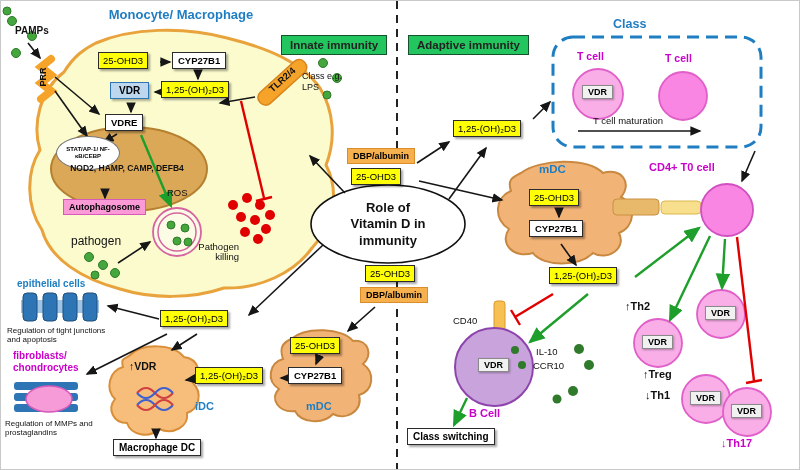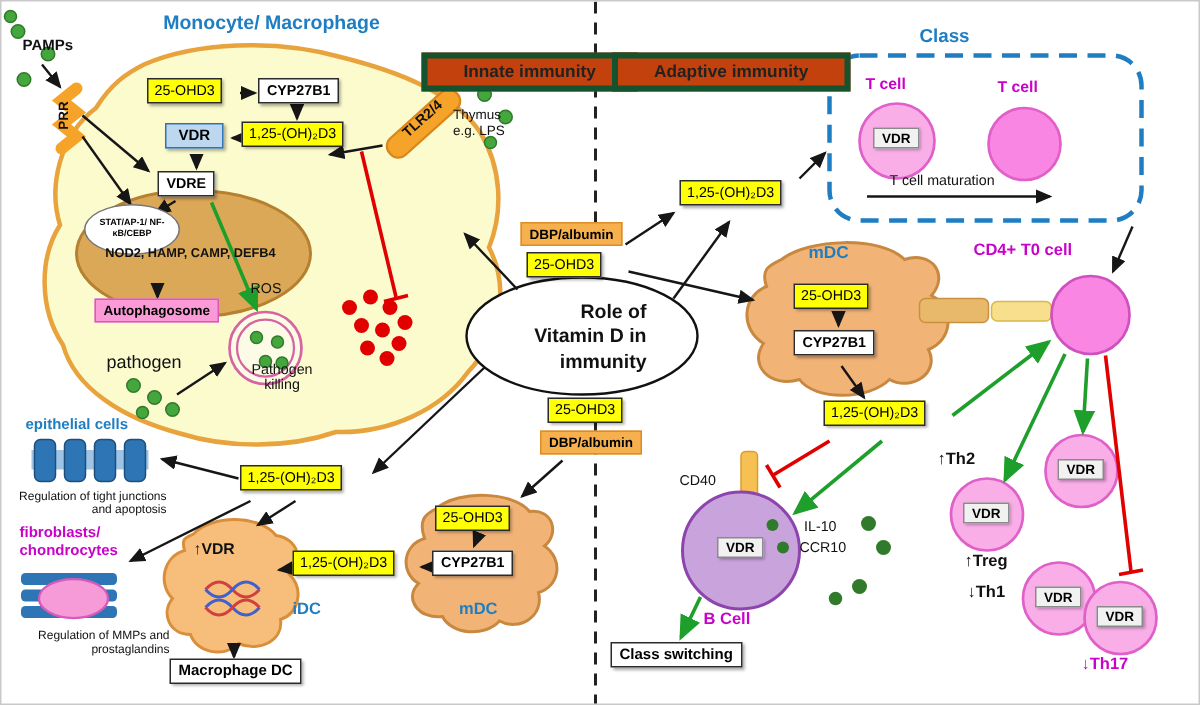--- a/index.html
+++ b/index.html
@@ -6,24 +6,24 @@
   body{font-family:"Liberation Sans",sans-serif;background:#fff}
   .stage{position:relative;width:800px;height:470px;background:#fff;overflow:hidden;border:1px solid #c9c9c9}
   .stage svg{position:absolute;left:0;top:0}
   .lbl{position:absolute;white-space:nowrap;color:#111}
   .wrap{white-space:normal}
   .ybox{position:absolute;background:#FFFF05;border:1.5px solid #2b2b2b;font-weight:normal;font-size:9.5px;padding:2px 4px;white-space:nowrap;box-shadow:1.5px 1.5px 2px rgba(0,0,0,.35)}
   .wbox{position:absolute;background:#fff;border:1.5px solid #2b2b2b;font-weight:bold;font-size:9.5px;padding:2px 5px;white-space:nowrap;box-shadow:1.5px 1.5px 2px rgba(0,0,0,.35)}
   .obox{position:absolute;background:#F6B04E;border:1px solid #D98E2B;font-weight:bold;font-size:9px;padding:2px 5px;white-space:nowrap}
   .vdrbox{position:absolute;background:#F1F1F1;border:1px solid #8a8a8a;font-weight:bold;font-size:9px;padding:1px 5px;box-shadow:1px 1px 2px rgba(0,0,0,.3)}
   .vdrblue{position:absolute;background:#BDD7EE;border:1.5px solid #2E75B6;font-weight:bold;font-size:10px;padding:2px 8px;box-shadow:1.5px 1.5px 2px rgba(0,0,0,.3)}
-  .banner{position:absolute;background:#c2410c;border:4px solid #14532d;font-weight:bold;font-size:11.5px;padding:3px 24px;color:#222;white-space:nowrap}
+  .banner{position:absolute;background:#22c55e;border:1px solid #14532d;font-weight:bold;font-size:11.5px;padding:3px 8px;color:#222;white-space:nowrap}
   .blue{color:#1F7EC2;font-weight:bold}
   .mag{color:#C902C9;font-weight:bold}
-  .small{position:absolute;font-size:8px;text-align:right;line-height:1.15;color:#111}
+  .small{position:absolute;font-size:8px;text-align:left;line-height:1.15;color:#111}
 </style>
 </head>
 <body>
 
 <div class="stage">
 
 <svg width="800" height="470" viewBox="0 0 800 470">
   <defs>
     <marker id="mb" markerWidth="8" markerHeight="8" refX="6" refY="3" orient="auto">
           <path d="M0,0 L7,3 L0,6 Z" fill="#161616"></path>
@@ -197,26 +197,26 @@
 <div class="wbox" style="left:171px;top:51px">CYP27B1</div>
 <div class="ybox" style="left:160px;top:80px">1,25-(OH)₂D3</div>
 <div class="vdrblue" style="left:109px;top:81px">VDR</div>
 <div class="wbox" style="left:104px;top:113px">VDRE</div>
 
 <div style="position:absolute;left:55px;top:135px;width:64px;height:34px;border-radius:50%;background:#fff;border:1px solid #777;font-size:6px;font-weight:bold;display:flex;align-items:center;justify-content:center;text-align:center;line-height:1.15;padding:2px">STAT/AP-1/ NF-κB/CEBP</div>
 <div class="lbl wrap" style="left:64px;top:163px;width:124px;font-size:8.5px;font-weight:bold;text-align:center;line-height:1.15">NOD2, HAMP, CAMP, DEFB4</div>
 <div style="position:absolute;left:62px;top:198px;background:#FB9AD7;border:1px solid #D65ABA;font-size:9px;font-weight:bold;padding:2px 5px;white-space:nowrap">Autophagosome</div>
 
 <div class="lbl" style="left:70px;top:233px;font-size:12px">pathogen</div>
-<div class="lbl wrap" style="left:156px;top:241px;width:62px;font-size:9.5px;line-height:1.1;text-align:center">Pathogen killing</div>
+<div class="lbl wrap" style="left:176px;top:241px;width:62px;font-size:9.5px;line-height:1.1;text-align:right">Pathogen killing</div>
 <div class="lbl" style="left:166px;top:186px;font-size:9.5px">ROS</div>
 <div class="lbl" style="left:252px;top:73px;width:58px;text-align:center;font-size:9.5px;font-weight:bold;transform:rotate(-42deg)">TLR2/4</div>
-<div class="lbl wrap" style="left:301px;top:70px;width:46px;font-size:9px;line-height:1.25">Thymus e.g. LPS</div>
-
-<div class="lbl wrap" style="left:344px;top:199px;width:86px;font-size:13px;font-weight:bold;text-align:right;line-height:1.25">Role of Vitamin D in immunity</div>
+<div class="lbl wrap" style="left:301px;top:70px;width:46px;font-size:9px;line-height:1.25">Class e.g. LPS</div>
+
+<div class="lbl wrap" style="left:344px;top:199px;width:86px;font-size:13px;font-weight:bold;text-align:center;line-height:1.25">Role of Vitamin D in immunity</div>
 
 <div class="lbl blue" style="left:16px;top:277px;font-size:10px">epithelial cells</div>
 <div class="small" style="left:6px;top:325px;width:104px">Regulation of tight junctions and apoptosis</div>
 <div class="ybox" style="left:159px;top:309px">1,25-(OH)₂D3</div>
 <div class="lbl mag wrap" style="left:12px;top:349px;width:92px;font-size:10px;line-height:1.15">fibroblasts/ chondrocytes</div>
 <div class="small" style="left:4px;top:418px;width:108px">Regulation of MMPs and prostaglandins</div>
 
 <div class="lbl" style="left:128px;top:359px;font-size:10.5px;font-weight:bold">↑VDR</div>
 <div class="lbl blue" style="left:194px;top:399px;font-size:11px">iDC</div>
 <div class="ybox" style="left:194px;top:366px">1,25-(OH)₂D3</div>

